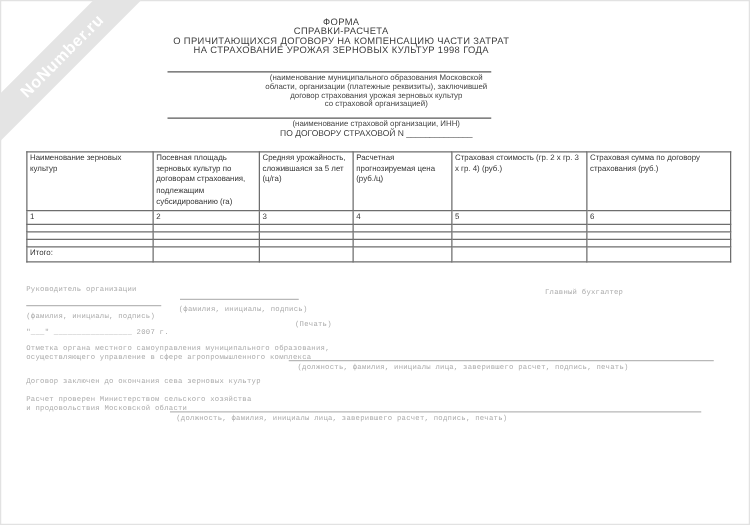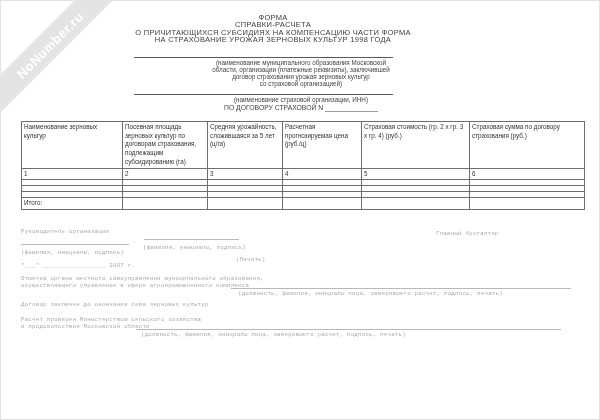--- a/index.html
+++ b/index.html
@@ -46,21 +46,21 @@
 
 <div class="page">
 
   <div class="ribbon">
     <span>NoNumber.ru</span>
   </div>
 
   <div class="title-block">
     <div>ФОРМА</div>
     <div>СПРАВКИ-РАСЧЕТА</div>
-    <div>О ПРИЧИТАЮЩИХСЯ СУБСИДИЯХ НА КОМПЕНСАЦИЮ ЧАСТИ ФОРМА</div>
+    <div>О ПРИЧИТАЮЩИХСЯ ДОГОВОРУ НА КОМПЕНСАЦИЮ ЧАСТИ ЗАТРАТ</div>
     <div>НА СТРАХОВАНИЕ УРОЖАЯ ЗЕРНОВЫХ КУЛЬТУР 1998 ГОДА</div>
   </div>
 
   <div class="hr hr1"></div>
   <div class="caption-block">
     <div>(наименование муниципального образования Московской</div>
     <div>области, организации (платежные реквизиты), заключившей</div>
     <div>договор страхования урожая зерновых культур</div>
     <div>со страховой организацией)</div>
   </div>

